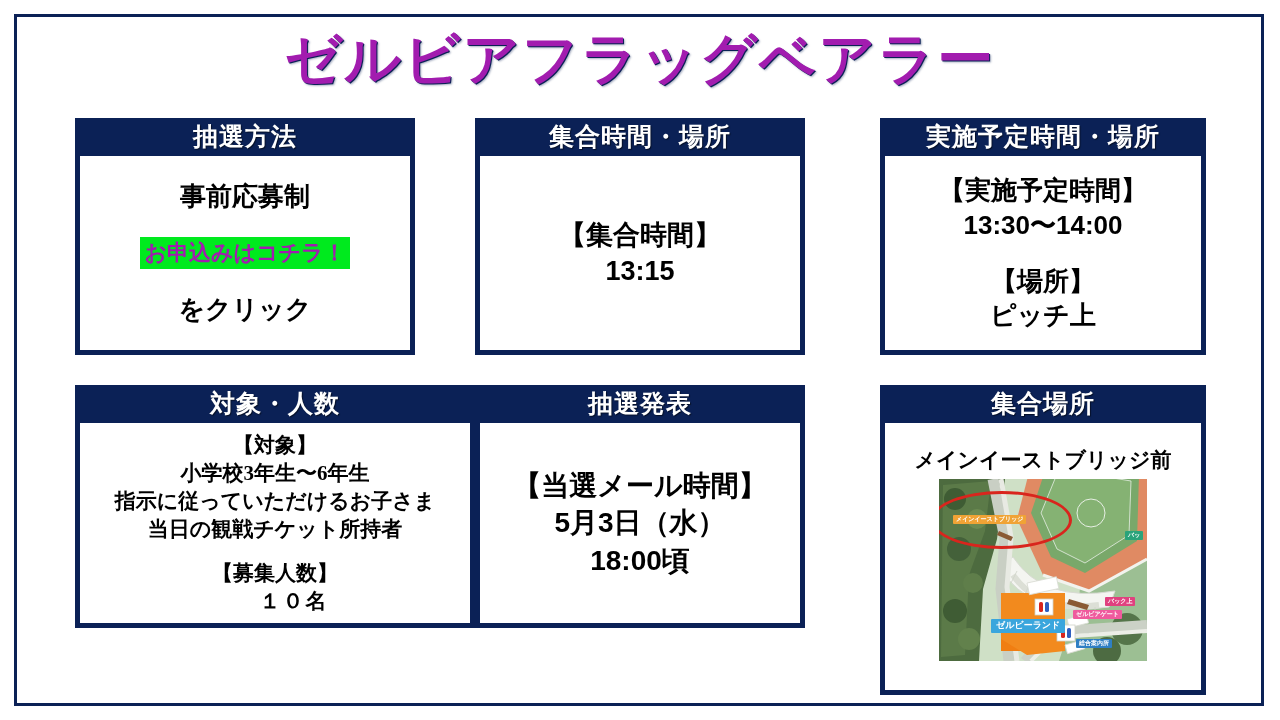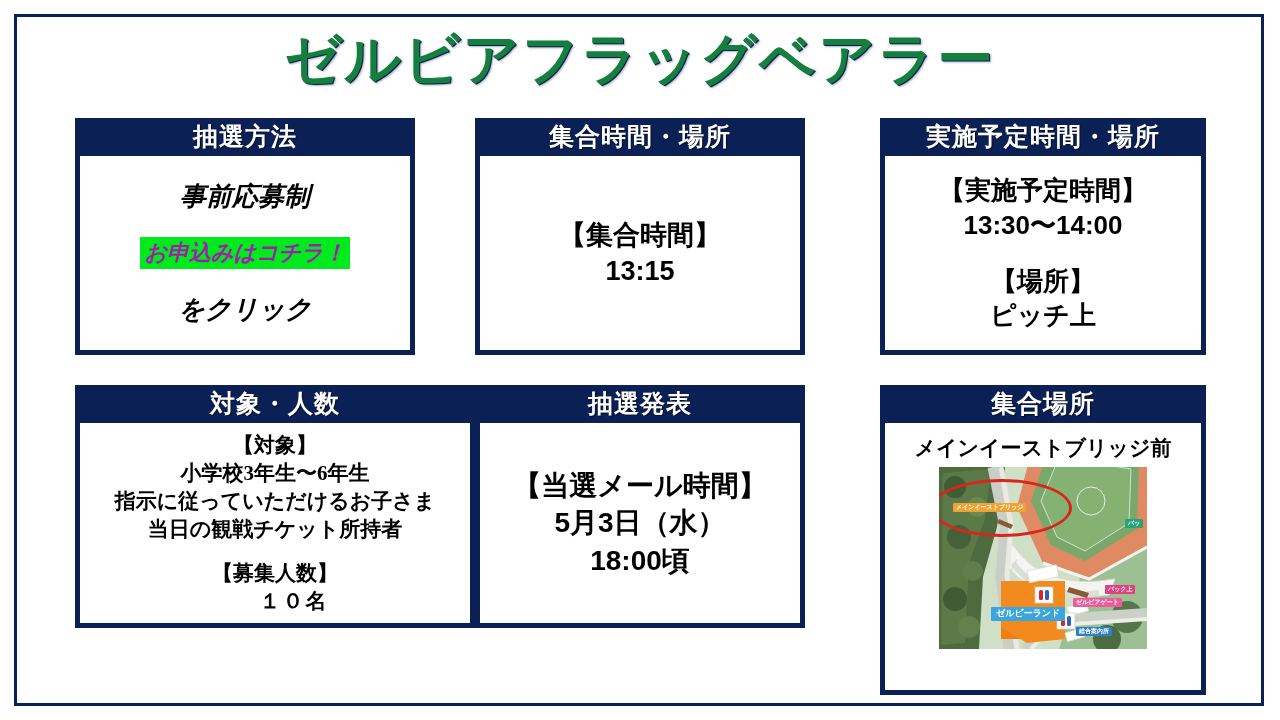--- a/index.html
+++ b/index.html
@@ -17,21 +17,21 @@
     position:absolute;left:14px;top:14px;width:1250px;height:692px;
     border:3px solid #0b2156;box-sizing:border-box;
   }
   .title{
     position:absolute;left:0;top:22px;width:1280px;
     text-align:center;
     font-family:"Liberation Serif","DejaVu Serif",serif;
     font-weight:bold;
     font-size:56px;
     letter-spacing:2px;
-    color:#15803d;
+    color:#a21caf;
     text-shadow:1px 1px 0 #0b2156, 2px 2px 2px rgba(20,40,90,.35);
     white-space:nowrap;
   }
 
   
   .card{position:absolute;background:#0b2156;box-sizing:border-box;}
   .card-head{
     height:38px;line-height:38px;width:100%;
     text-align:center;color:#ffffff;
     font-family:"Liberation Serif","DejaVu Serif",serif;
@@ -46,21 +46,21 @@
     align-items:center;justify-content:center;
     text-align:center;
     color:#000000;
     font-weight:bold;
     overflow:hidden;
   }
   .line{display:block;white-space:nowrap;}
 
   
   #card-lottery-method{left:75px;top:118px;width:340px;height:237px;}
-  #card-lottery-method .card-body{justify-content:space-evenly;font-style:italic;}
+  #card-lottery-method .card-body{justify-content:space-evenly;}
   .big26{font-size:26px;line-height:1.25;}
   .hl{
     background:#00ea1e;color:#a21caf;
     font-size:22px;line-height:1.3;
     padding:2px 4px;display:inline-block;white-space:nowrap;
   }
 
   
   #card-meeting-time{left:475px;top:118px;width:330px;height:237px;}
   #card-meeting-time .card-body{font-size:27px;line-height:1.35;}
@@ -79,21 +79,21 @@
   #card-eligibility .t22{font-size:21px;}
   #card-eligibility .gap{height:16px;}
   .num{letter-spacing:2px;margin-left:38px;}
 
   
   #card-result{left:475px;top:385px;width:330px;height:243px;}
   #card-result .card-body{font-size:28px;line-height:1.34;}
 
   
   #card-meeting-place{left:880px;top:385px;width:326px;height:310px;}
-  #card-meeting-place .card-body{justify-content:flex-start;padding-top:12px;}
+  #card-meeting-place .card-body{justify-content:flex-start;padding-top:24px;}
   .place-label{
     font-size:21px;line-height:1.2;white-space:nowrap;
     font-family:"Liberation Sans","DejaVu Sans",sans-serif;font-weight:bold;
   }
 
   
   .map-wrap{position:relative;width:208px;height:182px;margin-top:7px;overflow:hidden;background:#e6efe2;}
   .map-svg{position:absolute;left:0;top:0;}
   .map-tag{
     position:absolute;font-size:6px;font-weight:bold;color:#ffffff;

